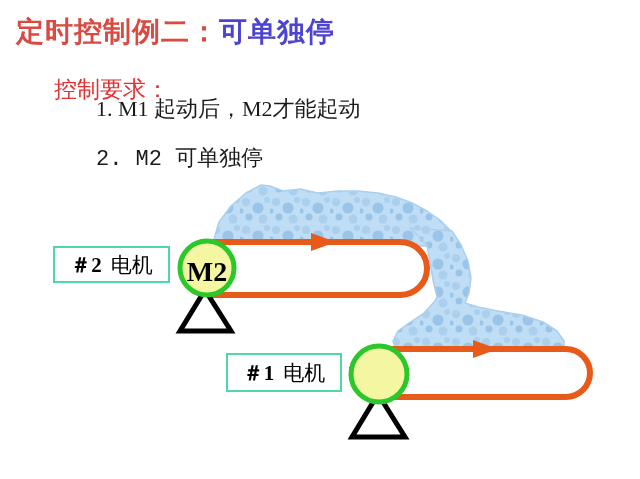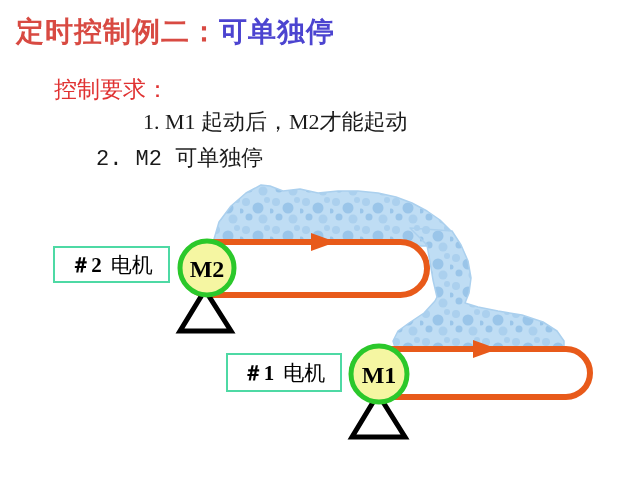--- a/index.html
+++ b/index.html
@@ -20,34 +20,34 @@
   }
   .t-red{color:var(--title-red);text-align:right;}
   .t-blue{color:var(--title-blue);}
   .req-heading{
     position:absolute; left:54px; top:74px; font-size:23px; font-weight:normal;
     color:var(--accent-red); white-space:nowrap;
   }
   .req-item{
     position:absolute; left:96px; font-size:22px; white-space:nowrap;
   }
-  .item1{top:107px;margin-left:47px;}
+  .item1{top:94px;}
   .item2{top:143px;font-family:Liberation Mono, monospace;}
   svg.diagram{position:absolute; left:0; top:0; z-index:1;}
   .belt{fill:#FFFFFF; stroke:var(--belt-orange,#E85A1A); stroke-width:6;}
   .arrow{fill:var(--belt-orange,#E85A1A);}
   .material{fill:url(#bubblePattern); stroke:var(--material-bubble,#ABD0EE); stroke-width:1.5; stroke-linejoin:round;}
   .stand{fill:#FFFFFF; stroke:#000000; stroke-width:5; stroke-linejoin:miter;}
   .motor{fill:var(--motor-fill,#F5F6A2); stroke:var(--motor-ring,#2BC82B); stroke-width:5;}
   .pat-bg{fill:var(--material-base,#BFDDF4);}
   .pat-dot{fill:var(--material-bubble,#ABD0EE);}
   .pat-dot2{fill:var(--material-bubble-dark,#9AC5E9);}
   .motor-label{
     position:absolute; z-index:2; width:70px; text-align:center;
-    font-size:24px; font-weight:bold; color:#000;
+    font-size:28px; font-weight:bold; color:#000;
   }
   .m2{left:172px; top:256px;}
   .m1{left:344px; top:362px;}
   .belt-label{
     position:absolute; z-index:2; background:#FFFFFF;
     border:2px solid var(--label-border,#4ED9A4);
     display:flex; align-items:center; justify-content:center; gap:9px;
     font-size:21px; color:#000; white-space:nowrap;
   }
   .box2{left:53px; top:246px; width:113px; height:33px;}
@@ -92,21 +92,20 @@
     <polygon class="arrow" points="473,340 473,358 498,349"></polygon>
 
     <polygon class="stand" points="205,290 180,331 231,331"></polygon>
     <polygon class="stand" points="378,394 352,437 405,437"></polygon>
 
     <circle class="motor" cx="207" cy="268" r="27"></circle>
     <circle class="motor" cx="379" cy="374" r="28"></circle>
   </svg>
 
   <div class="motor-label m2">M2</div>
-  <div class="motor-label m1">M1</div>
 
   <div class="belt-label box2">
     <span class="no">＃2</span>
     <span class="tx">电机</span>
   </div>
   <div class="belt-label box1">
     <span class="no">＃1</span>
     <span class="tx">电机</span>
   </div>
 

